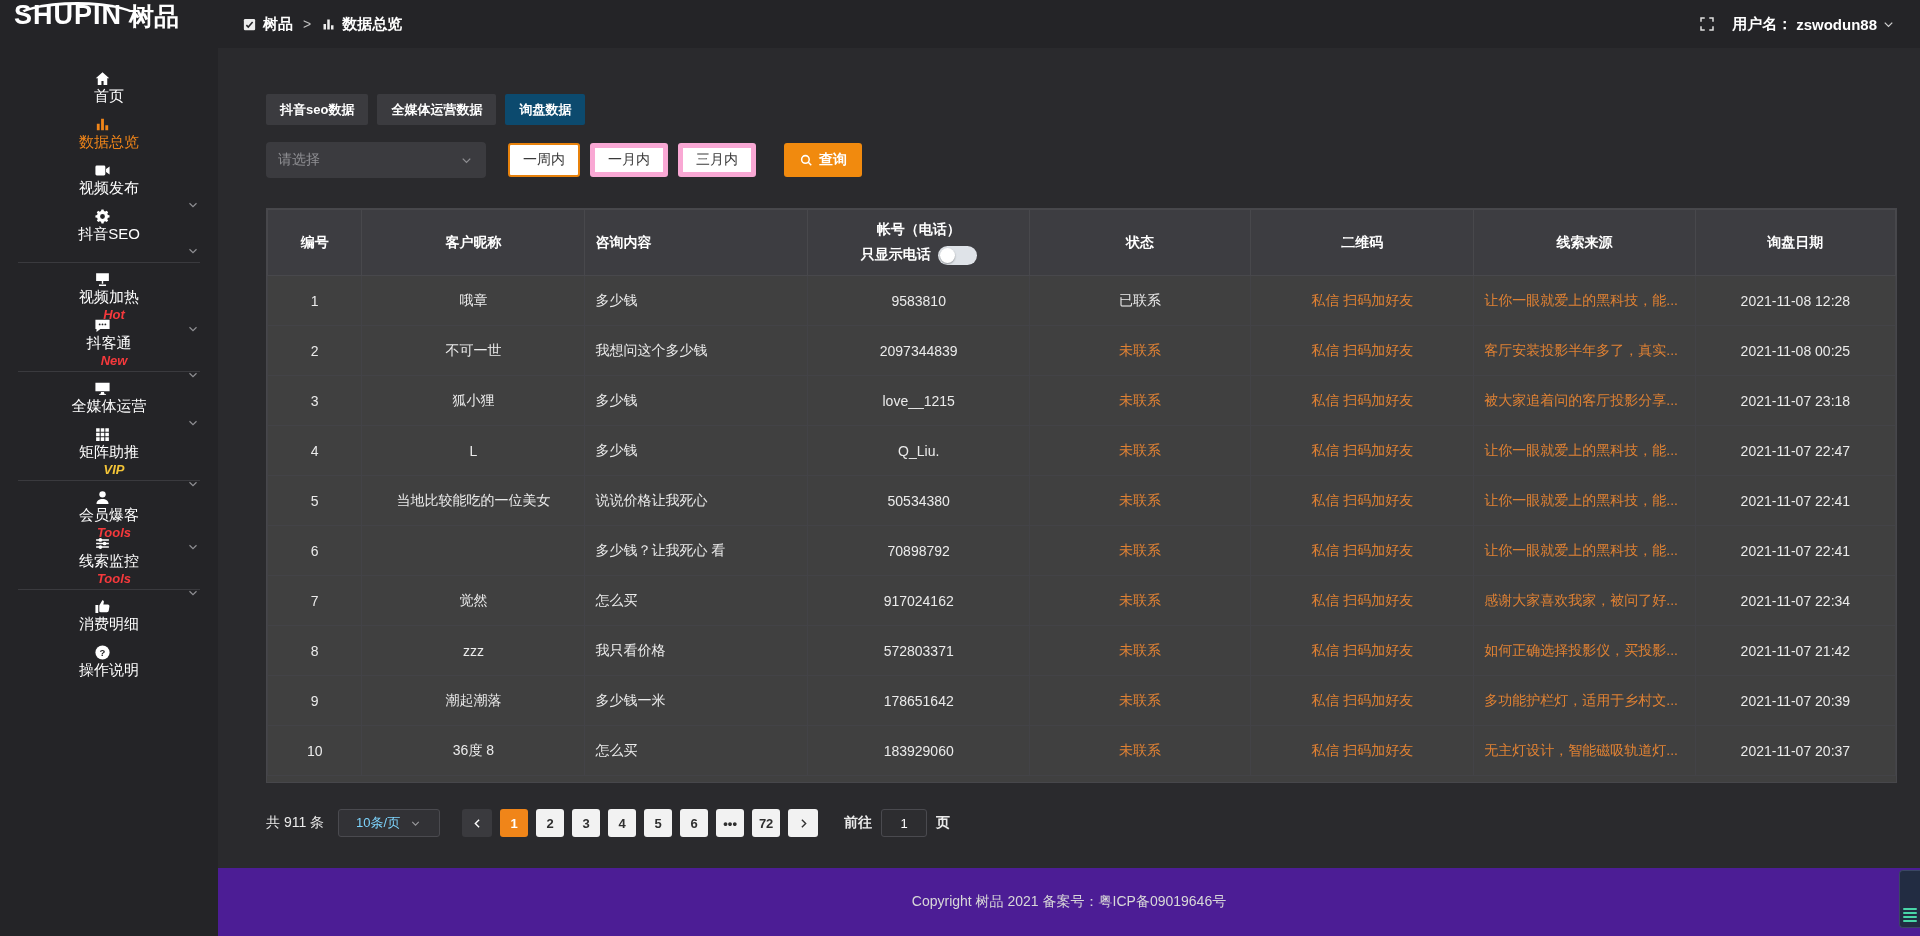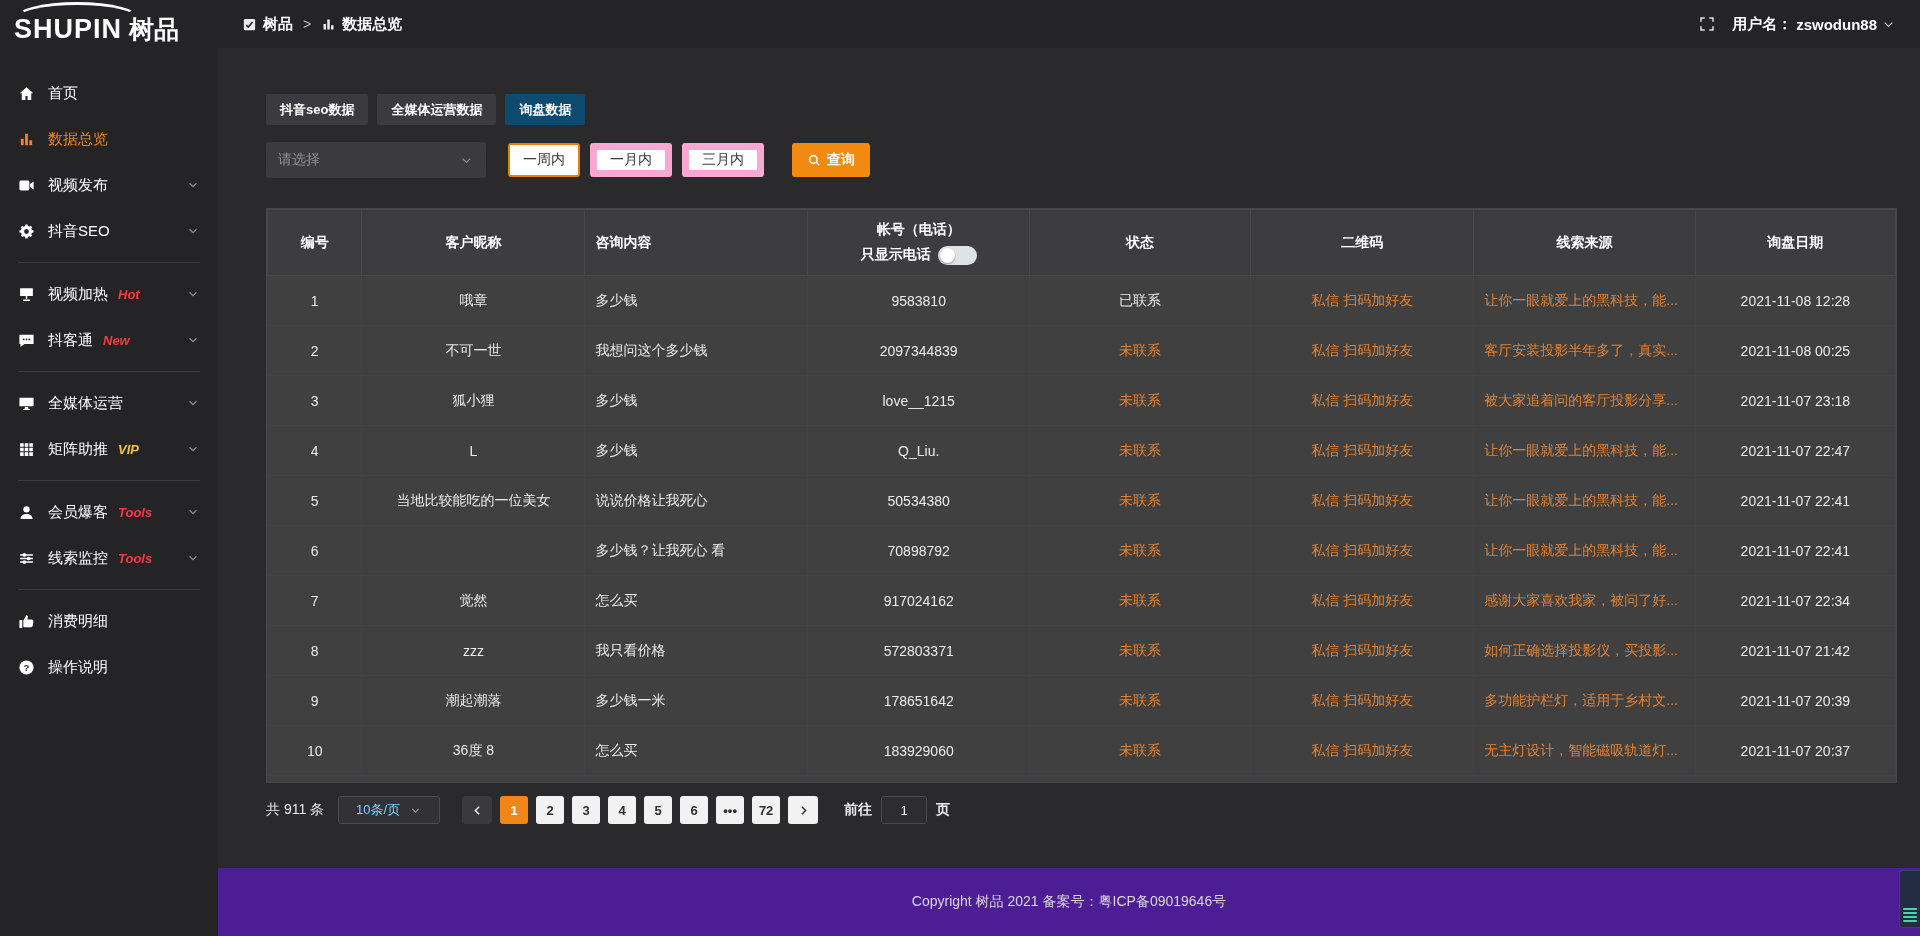--- a/index.html
+++ b/index.html
@@ -4,28 +4,28 @@
 <style>
   * { box-sizing: border-box; }
   html,body { margin:0; padding:0; width:1920px; height:936px; overflow:hidden;
     background:#2a2a2d; font-family:"Liberation Sans","DejaVu Sans",sans-serif; color:#e8e8e8; }
   button { font-family:inherit; }
 
   .page { display:flex; width:1920px; height:936px; }
 
   
   .sidebar { width:218px; background:#242427; flex-shrink:0; display:flex; flex-direction:column; }
-  .logo { height:58px; display:flex; align-items:center; padding-left:14px; position:relative; flex-shrink:0; }
+  .logo { height:58px; display:flex; padding-left:14px; position:relative; flex-shrink:0; }
   .logo-arc { position:absolute; top:2px; left:14px; width:126px; height:34px;
     border:3px solid transparent; border-top:3px solid #fff; border-radius:50%; }
   .logo-en { font-size:27px; font-weight:bold; letter-spacing:1px; color:#fff; }
   .logo-cn { font-size:25px; font-weight:bold; margin-left:7px; color:#fff; }
   .side-nav { flex:1; padding-top:12px; }
   .side-item { display:flex; align-items:center; height:46px; width:100%; padding:0 18px;
-    background:none; border:none; color:#fff; font-size:15px; cursor:pointer; text-align:left; }
+    background:none; border:none; color:#fff; font-size:15px; cursor:pointer; text-align:left;flex-direction:column; }
   .side-item .icon { width:17px; height:17px; margin-right:13px; color:#fff; display:inline-flex; flex-shrink:0; }
   .side-item.active, .side-item.active .icon { color:#f08519; }
   .side-badge { margin-left:10px; font-size:13px; font-weight:bold; font-style:italic; }
   .side-badge.red { color:#f5393c; }
   .side-badge.yellow { color:#f3c437; }
   .side-chevron { margin-left:auto; width:14px; height:14px; color:#8f8f93; display:inline-flex; }
   .side-divider { height:1px; background:#3a3a3e; margin:8px 18px; }
   .icon svg, .side-chevron svg { width:100%; height:100%; display:block; }
 
   
@@ -51,21 +51,21 @@
   .tab.active { background:#0c4a6e; }
 
   
   .filters { display:flex; align-items:center; margin-top:17px; }
   .select { width:220px; height:36px; background:#3b3b3f; border-radius:4px; display:flex;
     align-items:center; padding:0 12px; color:#8f8f93; font-size:14px; cursor:pointer; }
   .select .chev { margin-left:auto; width:15px; height:15px; display:inline-flex; color:#8f8f93; }
   .select .chev svg { width:100%; height:100%; }
   .period-group { display:flex; gap:10px; margin-left:22px; }
   .period-btn { height:34px; padding:0 13px; background:#fff; color:#3a3a3a; font-size:14px;
-    border:7px solid #f9a8d4; border-radius:3px; cursor:pointer; }
+    border:5px solid #f9a8d4; border-radius:3px; cursor:pointer; }
   .period-btn.active { border:2px solid #e8820c; }
   .search-btn { height:34px; margin-left:28px; padding:0 15px; background:#f18a0e; color:#fff;
     font-size:14px; font-weight:bold; border:none; border-radius:3px; cursor:pointer;
     display:flex; align-items:center; gap:6px; }
   .search-btn .icon { width:14px; height:14px; display:inline-flex; }
   .search-btn .icon svg { width:100%; height:100%; }
 
   
   .table-wrap { margin-top:30px; background:#404040; border:1px solid #47474b; padding-bottom:6px; }
   table { width:100%; border-collapse:collapse; table-layout:fixed; }
@@ -78,21 +78,21 @@
   .c-left { text-align:left; }
   .st-pending { color:#e08133; }
   .link { color:#e08133; cursor:pointer; }
   .hdr-line2 { display:flex; align-items:center; justify-content:center; gap:7px; margin-top:7px; font-size:14px; }
   .toggle { width:39px; height:19px; background:#dfe3e8; border:none; border-radius:10px;
     position:relative; cursor:pointer; flex-shrink:0; }
   .toggle::after { content:""; position:absolute; left:2px; top:2px; width:15px; height:15px;
     border-radius:50%; background:#fff; box-shadow:0 1px 2px rgba(0,0,0,.35); }
 
   
-  .pagination { display:flex; align-items:center; margin-top:13px; font-size:14px; color:#ebebeb; }
+  .pagination { display:flex; align-items:center; margin-top:26px; font-size:14px; color:#ebebeb; }
   .size-select { width:102px; height:28px; margin-left:14px; background:#323236; border:1px solid #4a4a4f;
     border-radius:3px; display:flex; align-items:center; justify-content:center; gap:9px;
     color:#7dd3fc; font-size:13px; cursor:pointer; }
   .size-select .chev { width:13px; height:13px; display:inline-flex; color:#9a9a9e; }
   .size-select .chev svg { width:100%; height:100%; }
   .page-nav { display:flex; align-items:center; gap:8px; margin-left:22px; }
   .page-btn { min-width:28px; height:28px; padding:0 6px; border:none; border-radius:3px;
     background:#f2f2f2; color:#2f2f2f; font-size:13px; font-weight:bold; cursor:pointer; }
   .page-btn.active { background:#f08519; color:#fff; }
   .nav-btn { width:30px; height:28px; border:none; border-radius:3px; cursor:pointer;

